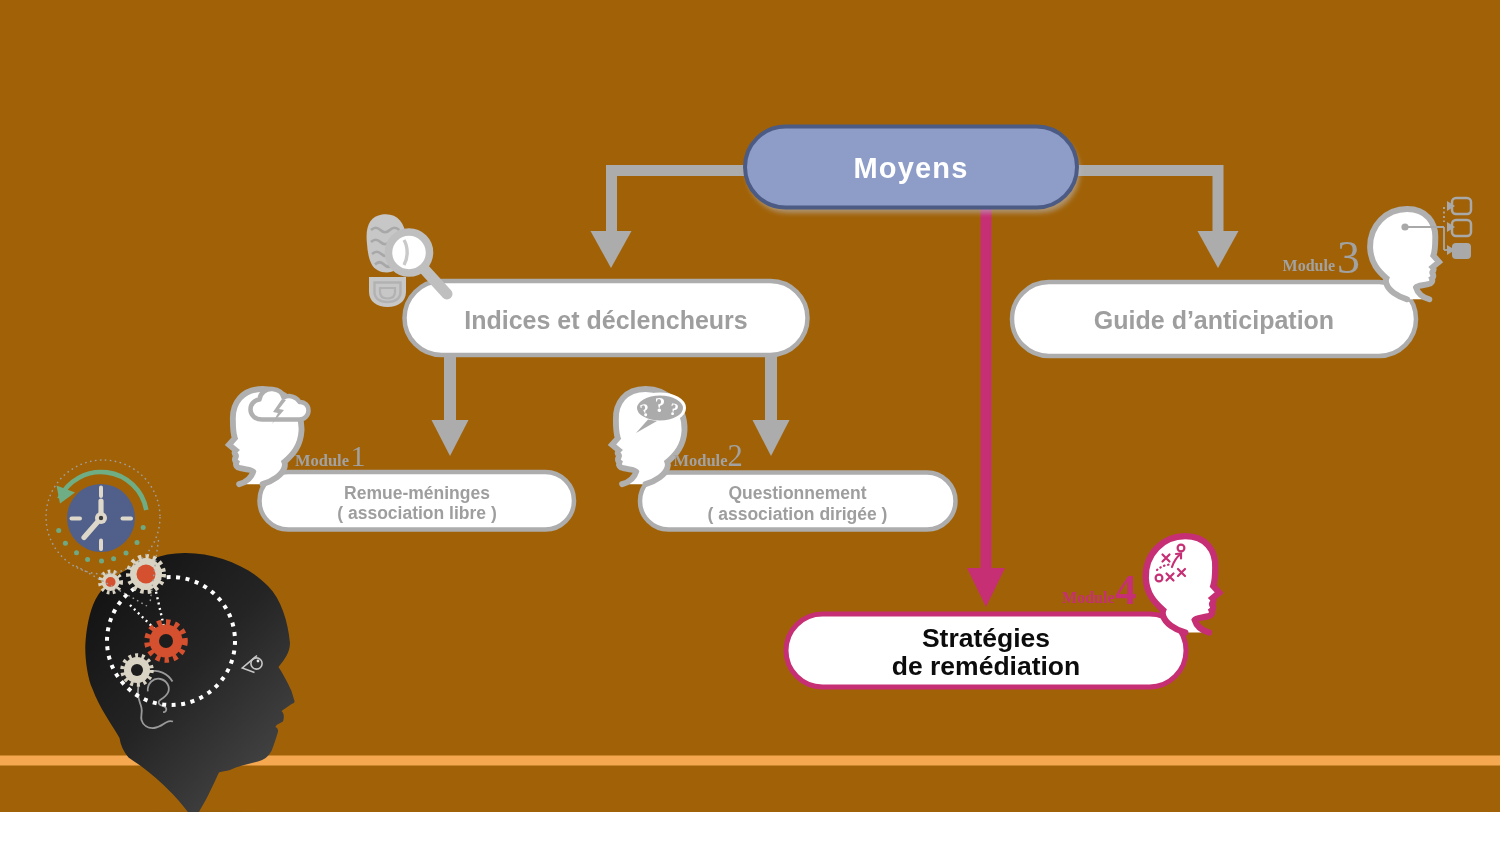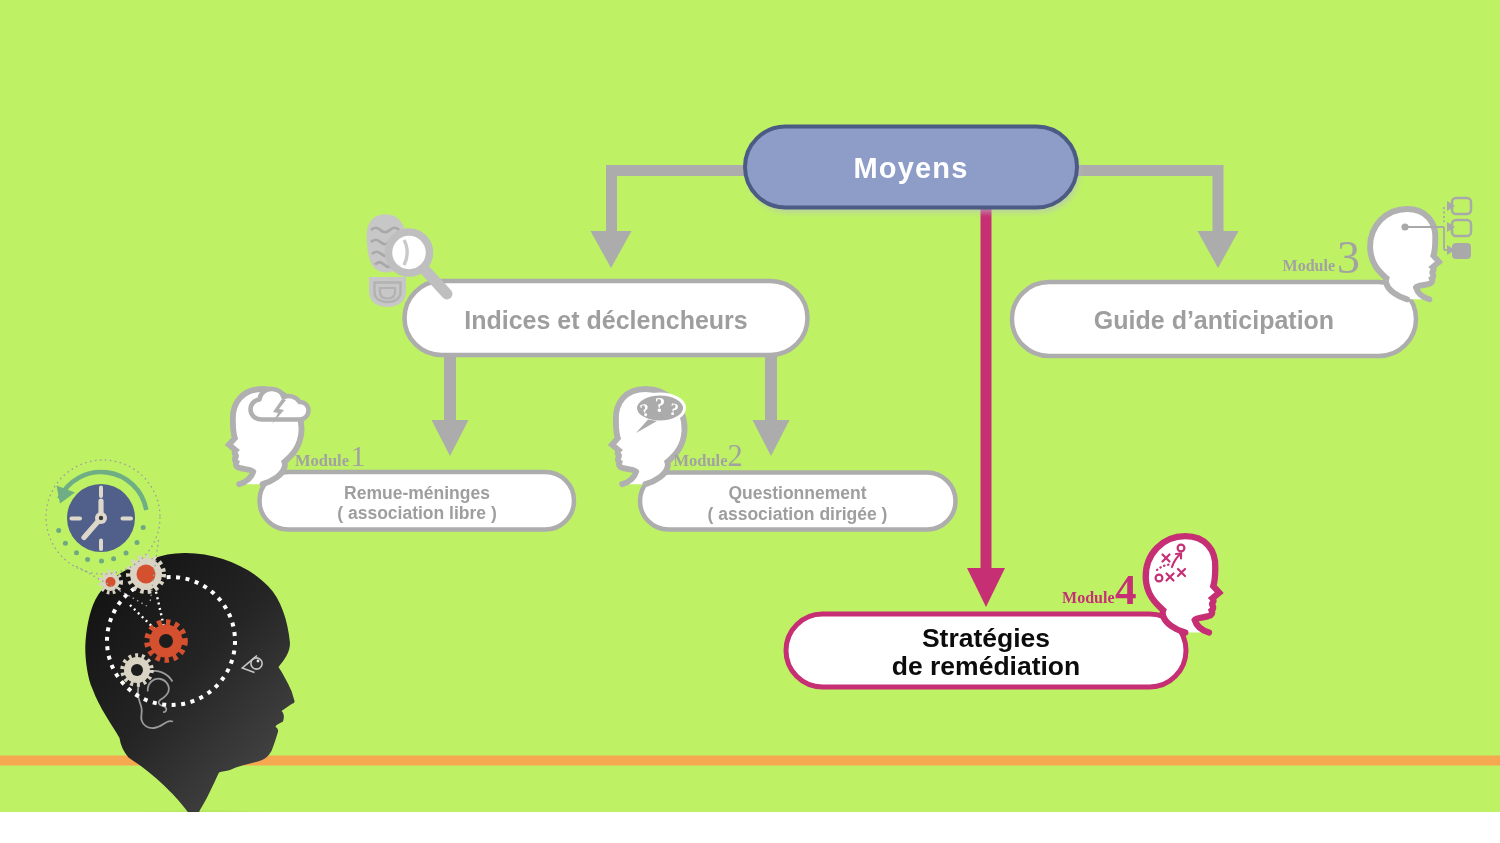--- a/index.html
+++ b/index.html
@@ -1,16 +1,16 @@
 <!DOCTYPE html>
 <html><head>
 <meta charset="utf-8">
 <style>
 html,body{margin:0;padding:0;background:#fff;}
-#stage{position:relative;width:1500px;height:812px;overflow:hidden;background:#bef264;
+#stage{position:relative;width:1500px;height:812px;overflow:hidden;background:#a16207;
 font-family:"Liberation Sans",sans-serif;transform:translateZ(0);}
 svg{position:absolute;left:0;top:0;}
 </style>
 </head>
 <body>
 <div id="stage">
 <svg width="1500" height="843" viewBox="0 0 1500 843">
 <defs>
 <linearGradient id="hg" x1="0" y1="0" x2="0.85" y2="1">
   <stop offset="0" stop-color="#0f0f0f"></stop>

